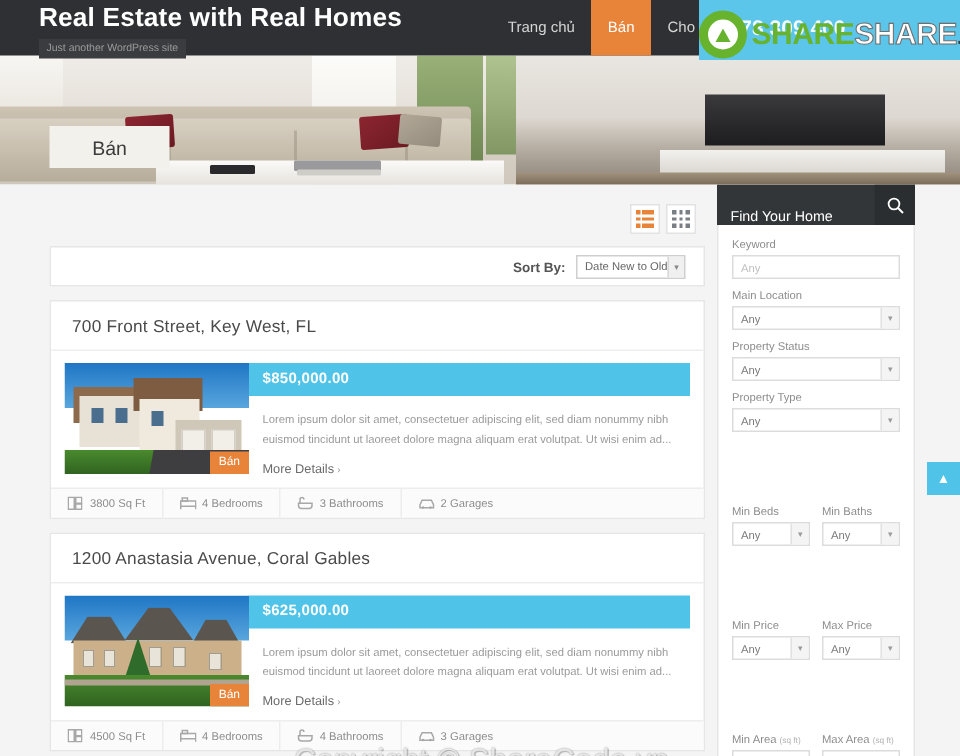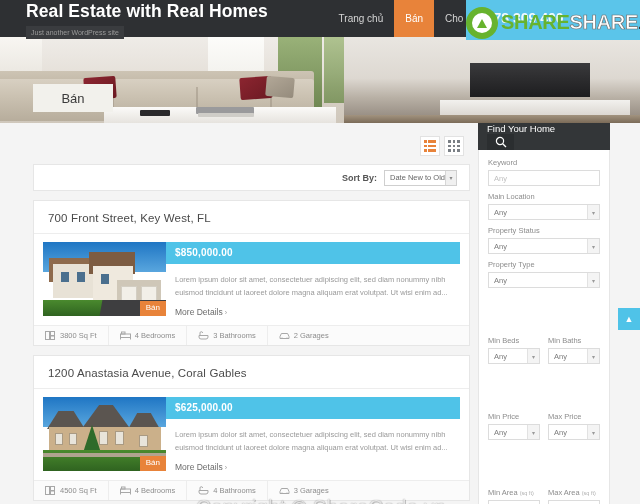--- a/index.html
+++ b/index.html
@@ -147,23 +147,22 @@
     padding: 5px 11px 5px 11px; font-size: 7.5px; color: #8d8d8d;
     border-right: 1px solid #ededed; white-space: nowrap;
   }
   .meta-item:last-child { border-right: none; }
   .mi-icon { width: 10px; height: 9px; position: relative; flex: 0 0 10px; }
 
   
   .sidebar { position: absolute; top: 0; left: 478px; width: 132px; }
   .widget-head {
     background: #333638; color: #ffffff; height: 27px; display: flex;
-    align-items: flex-start; justify-content: space-between; padding-left: 9px;
+    align-items: flex-end; justify-content: space-between; padding-left: 9px;
     font-size: 9.5px;
-    flex-direction: column;
   }
   .search-icon-btn {
     width: 27px; height: 27px; background: #2b2e30; display: flex;
     align-items: center; justify-content: center;
   }
   .widget-body { background: #ffffff; border: 1px solid #e6e6e6; border-top: none;
     padding: 8px 9px 12px 9px; }
   .fld-label { font-size: 7.5px; color: #8d8d8d; margin-bottom: 3px; margin-top: 6px; }
   .fld-label:first-child { margin-top: 0; }
   .fld-label .unit { font-size: 5.5px; color: #b0b0b0; }

